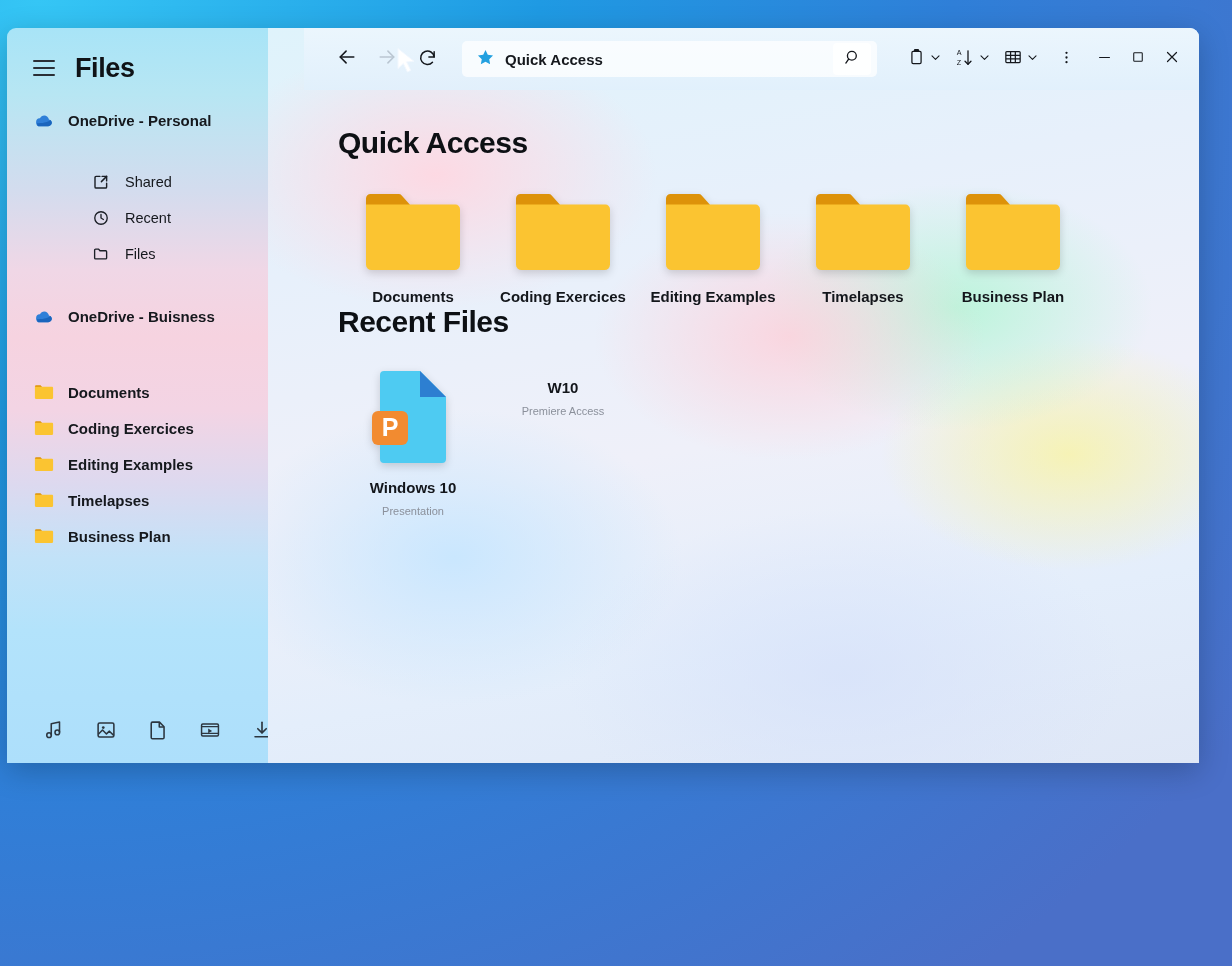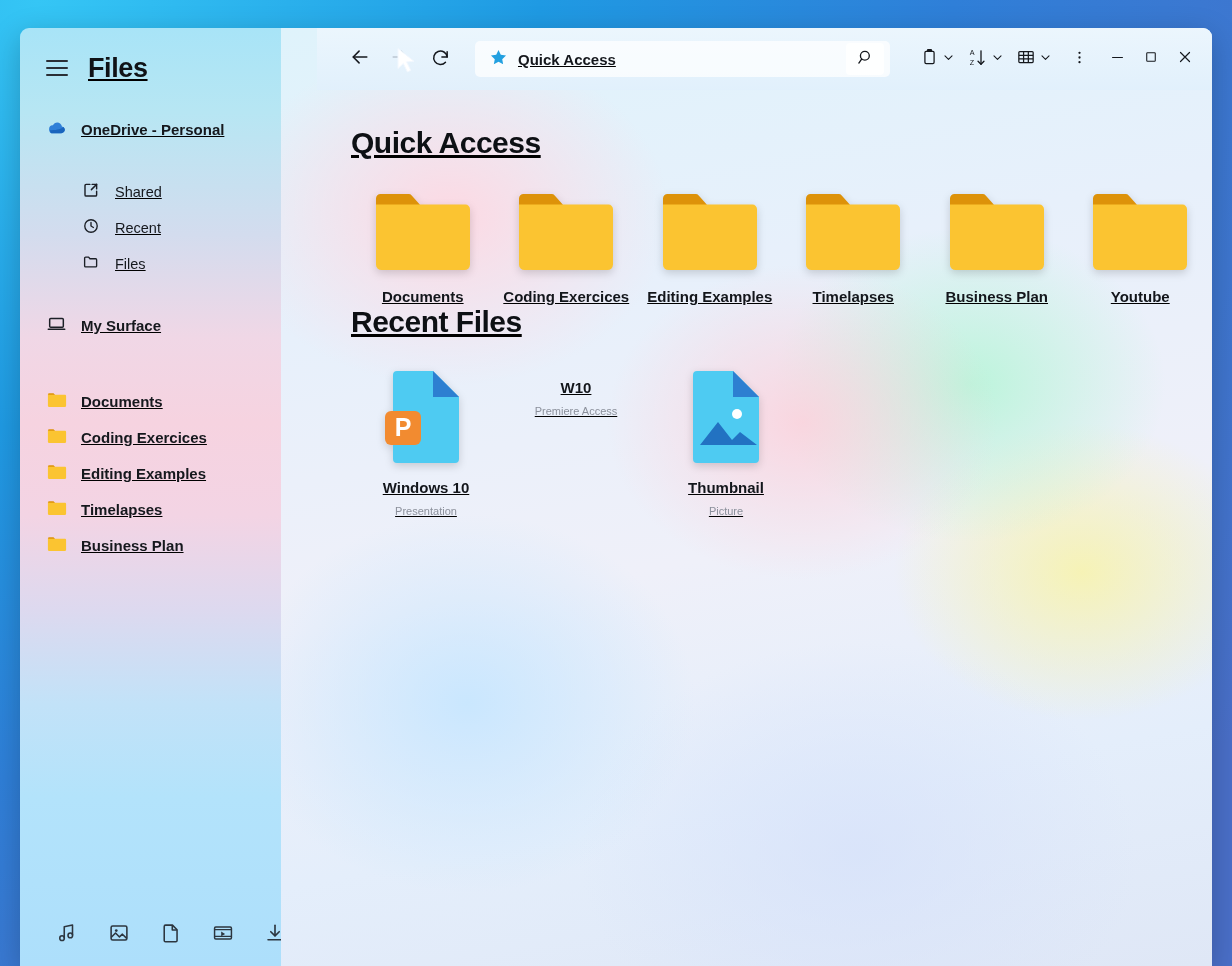--- a/index.html
+++ b/index.html
@@ -16,29 +16,28 @@
     position: relative;
     width: 1232px;
     height: 966px;
     background:
       radial-gradient(120% 130% at 3% 0%, #35c6f5 0%, #1f9ae3 34%, #2f7fd8 62%, #4a6fc8 100%);
   }
 
   
   #window {
     position: absolute;
-    left: 20px;
+    left: 7px;
     top: 28px;
     width: 1192px;
-    height: 938px;
+    height: 735px;
     border-radius: 9px 9px 0 0;
     overflow: hidden;
     display: flex;
     box-shadow: 0 8px 30px rgba(0,0,0,.22);
-    text-decoration: underline;
   }
 
   
   #sidebar {
     position: relative;
     width: 261px;
     flex: 0 0 261px;
     background:
       linear-gradient(180deg,
         #a8e4f7 0%,
@@ -72,31 +71,31 @@
     font-size: 27px;
     font-weight: bold;
     color: #101317;
     letter-spacing: -.4px;
   }
 
   .nav-list { padding-top: 12px; }
 
   .nav-item {
     display: flex;
-    align-items: flex-end;
+    align-items: center;
     gap: 14px;
     height: 36px;
     padding-left: 26px;
     cursor: pointer;
     font-size: 15px;
     color: #15181d;
     font-weight: bold;
     white-space: nowrap;
   }
-  .nav-item.sub { padding-left: 60px; font-weight: normal; font-size: 14.5px; }
+  .nav-item.sub { padding-left: 83px; font-weight: normal; font-size: 14.5px; }
   .nav-icon { width: 21px; height: 21px; display:flex; align-items:center; justify-content:center; flex:0 0 21px; }
   .nav-gap { height: 40px; }
   .nav-gap2 { height: 26px; }
 
   .spacer { flex: 1 1 auto; }
 
   .bottom-bar {
     display: flex;
     align-items: center;
     gap: 30px;
@@ -266,30 +265,30 @@
           <span class="nav-icon">
             <svg width="18" height="18" viewBox="0 0 24 24" fill="none" stroke="#1b1f26" stroke-width="1.8" stroke-linejoin="round">
                 <path d="M3.5 6.8A1.3 1.3 0 0 1 4.8 5.5h4l1.8 2.2h7.6a1.3 1.3 0 0 1 1.3 1.3v8.2a1.3 1.3 0 0 1-1.3 1.3H4.8a1.3 1.3 0 0 1-1.3-1.3z"></path>
               </svg>
           </span>
           <span>Files</span>
         </div>
 
         <div class="nav-gap2"></div>
 
-
         <div class="nav-item">
           <span class="nav-icon">
-            <svg width="21" height="21" viewBox="0 0 24 24" fill="none" stroke="#1b1f26" stroke-width="1.7" stroke-linejoin="round">
-                <rect x="4.2" y="6.2" width="15.6" height="10.2" rx="1.2"></rect>
-                <path d="M2.6 18.6h18.8" stroke-linecap="round"></path>
-              </svg>
-          </span>
-          <span>My Surface</span>
-        </div>
+            <svg width="21" height="21" viewBox="0 0 24 24">
+                <path d="M6.2 18.5h11.3c2.3 0 4-1.7 4-3.8 0-1.9-1.4-3.5-3.3-3.8-.4-2.6-2.6-4.6-5.3-4.6-2.2 0-4.1 1.3-5 3.2-.2 0-.4-.1-.6-.1-2.1 0-3.8 1.7-3.8 4.6 0 2.5 1.3 4.5 2.7 4.5z" fill="#2f7fd8"></path>
+                <path d="M6.2 18.5h11.3c2.3 0 4-1.7 4-3.8 0-1.3-.7-2.5-1.7-3.2-2 2-6.8 3.6-13.6 3.6-.6 0-1.2 0-1.8-.1.4 2.1 1.4 3.5 1.8 3.5z" fill="#1a65bd"></path>
+              </svg>
+          </span>
+          <span>OneDrive - Buisness</span>
+        </div>
+
 
         <div class="nav-gap"></div>
 
         <div class="nav-item">
           <span class="nav-icon">
             <svg width="20" height="18" viewBox="0 0 22 18">
                 <path d="M1 3.2A1.6 1.6 0 0 1 2.6 1.6h4.6l1.7 1.9h-7z" fill="#dd9209"></path>
                 <path d="M1 3.3h19.2A1.4 1.4 0 0 1 21 4.7v10.6a1.5 1.5 0 0 1-1.5 1.5H2.5A1.5 1.5 0 0 1 1 15.3z" fill="#fbc431"></path>
               </svg>
           </span>
@@ -554,29 +553,20 @@
           <div class="tile">
             <span class="folder">
               <svg width="102" height="88" viewBox="0 0 102 88">
                   <path d="M4 10.5A4.5 4.5 0 0 1 8.5 6h28.2a4 4 0 0 1 3 1.4l7.6 8.6a4 4 0 0 1-3 6.6H4z" fill="#dd9209"></path>
                   <path d="M4 16.6h89.5A4.5 4.5 0 0 1 98 21.1v55.4A5.5 5.5 0 0 1 92.5 82H9.5A5.5 5.5 0 0 1 4 76.5z" fill="#fbc431"></path>
                 </svg>
             </span>
             <span class="tile-label">Business Plan</span>
           </div>
 
-          <div class="tile">
-            <span class="folder">
-              <svg width="102" height="88" viewBox="0 0 102 88">
-                  <path d="M4 10.5A4.5 4.5 0 0 1 8.5 6h28.2a4 4 0 0 1 3 1.4l7.6 8.6a4 4 0 0 1-3 6.6H4z" fill="#dd9209"></path>
-                  <path d="M4 16.6h89.5A4.5 4.5 0 0 1 98 21.1v55.4A5.5 5.5 0 0 1 92.5 82H9.5A5.5 5.5 0 0 1 4 76.5z" fill="#fbc431"></path>
-                </svg>
-            </span>
-            <span class="tile-label">Youtube</span>
-          </div>
 
         </div>
 
         <div class="section-title second">Recent Files</div>
 
         <div class="grid">
 
           <div class="tile file">
             <span class="fileicon">
               <svg width="82" height="100" viewBox="0 0 82 100">
@@ -588,32 +578,20 @@
             </span>
             <span class="tile-label">Windows 10</span>
             <span class="tile-sub">Presentation</span>
           </div>
 
           <div class="tile file">
             <span class="tile-label">W10</span>
             <span class="tile-sub">Premiere Access</span>
           </div>
 
-          <div class="tile file">
-            <span class="fileicon">
-              <svg width="82" height="100" viewBox="0 0 82 100">
-                <path d="M8 4h40l26 26v62a4 4 0 0 1-4 4H12a4 4 0 0 1-4-4V8a4 4 0 0 1 4-4z" fill="#4ecbf2"></path>
-                <path d="M48 4l26 26H48z" fill="#2d7fd1"></path>
-                <circle cx="52" cy="47" r="5" fill="#ffffff"></circle>
-                <path d="M15 78l18-23 14 18 8-8 17 13z" fill="#2272c2"></path>
-              </svg>
-            </span>
-            <span class="tile-label">Thumbnail</span>
-            <span class="tile-sub">Picture</span>
-          </div>
 
         </div>
 
       </div>
     </div>
   </div>
 
   <div id="cursor">
     <svg width="22" height="30" viewBox="0 0 22 30">
       <path d="M2 1.5l16 12.8-7.4.6 4.2 8.4-3.3 1.7-4.2-8.4-5.3 5z" fill="#ffffff" stroke="#f2f8ff" stroke-width="1"></path>

